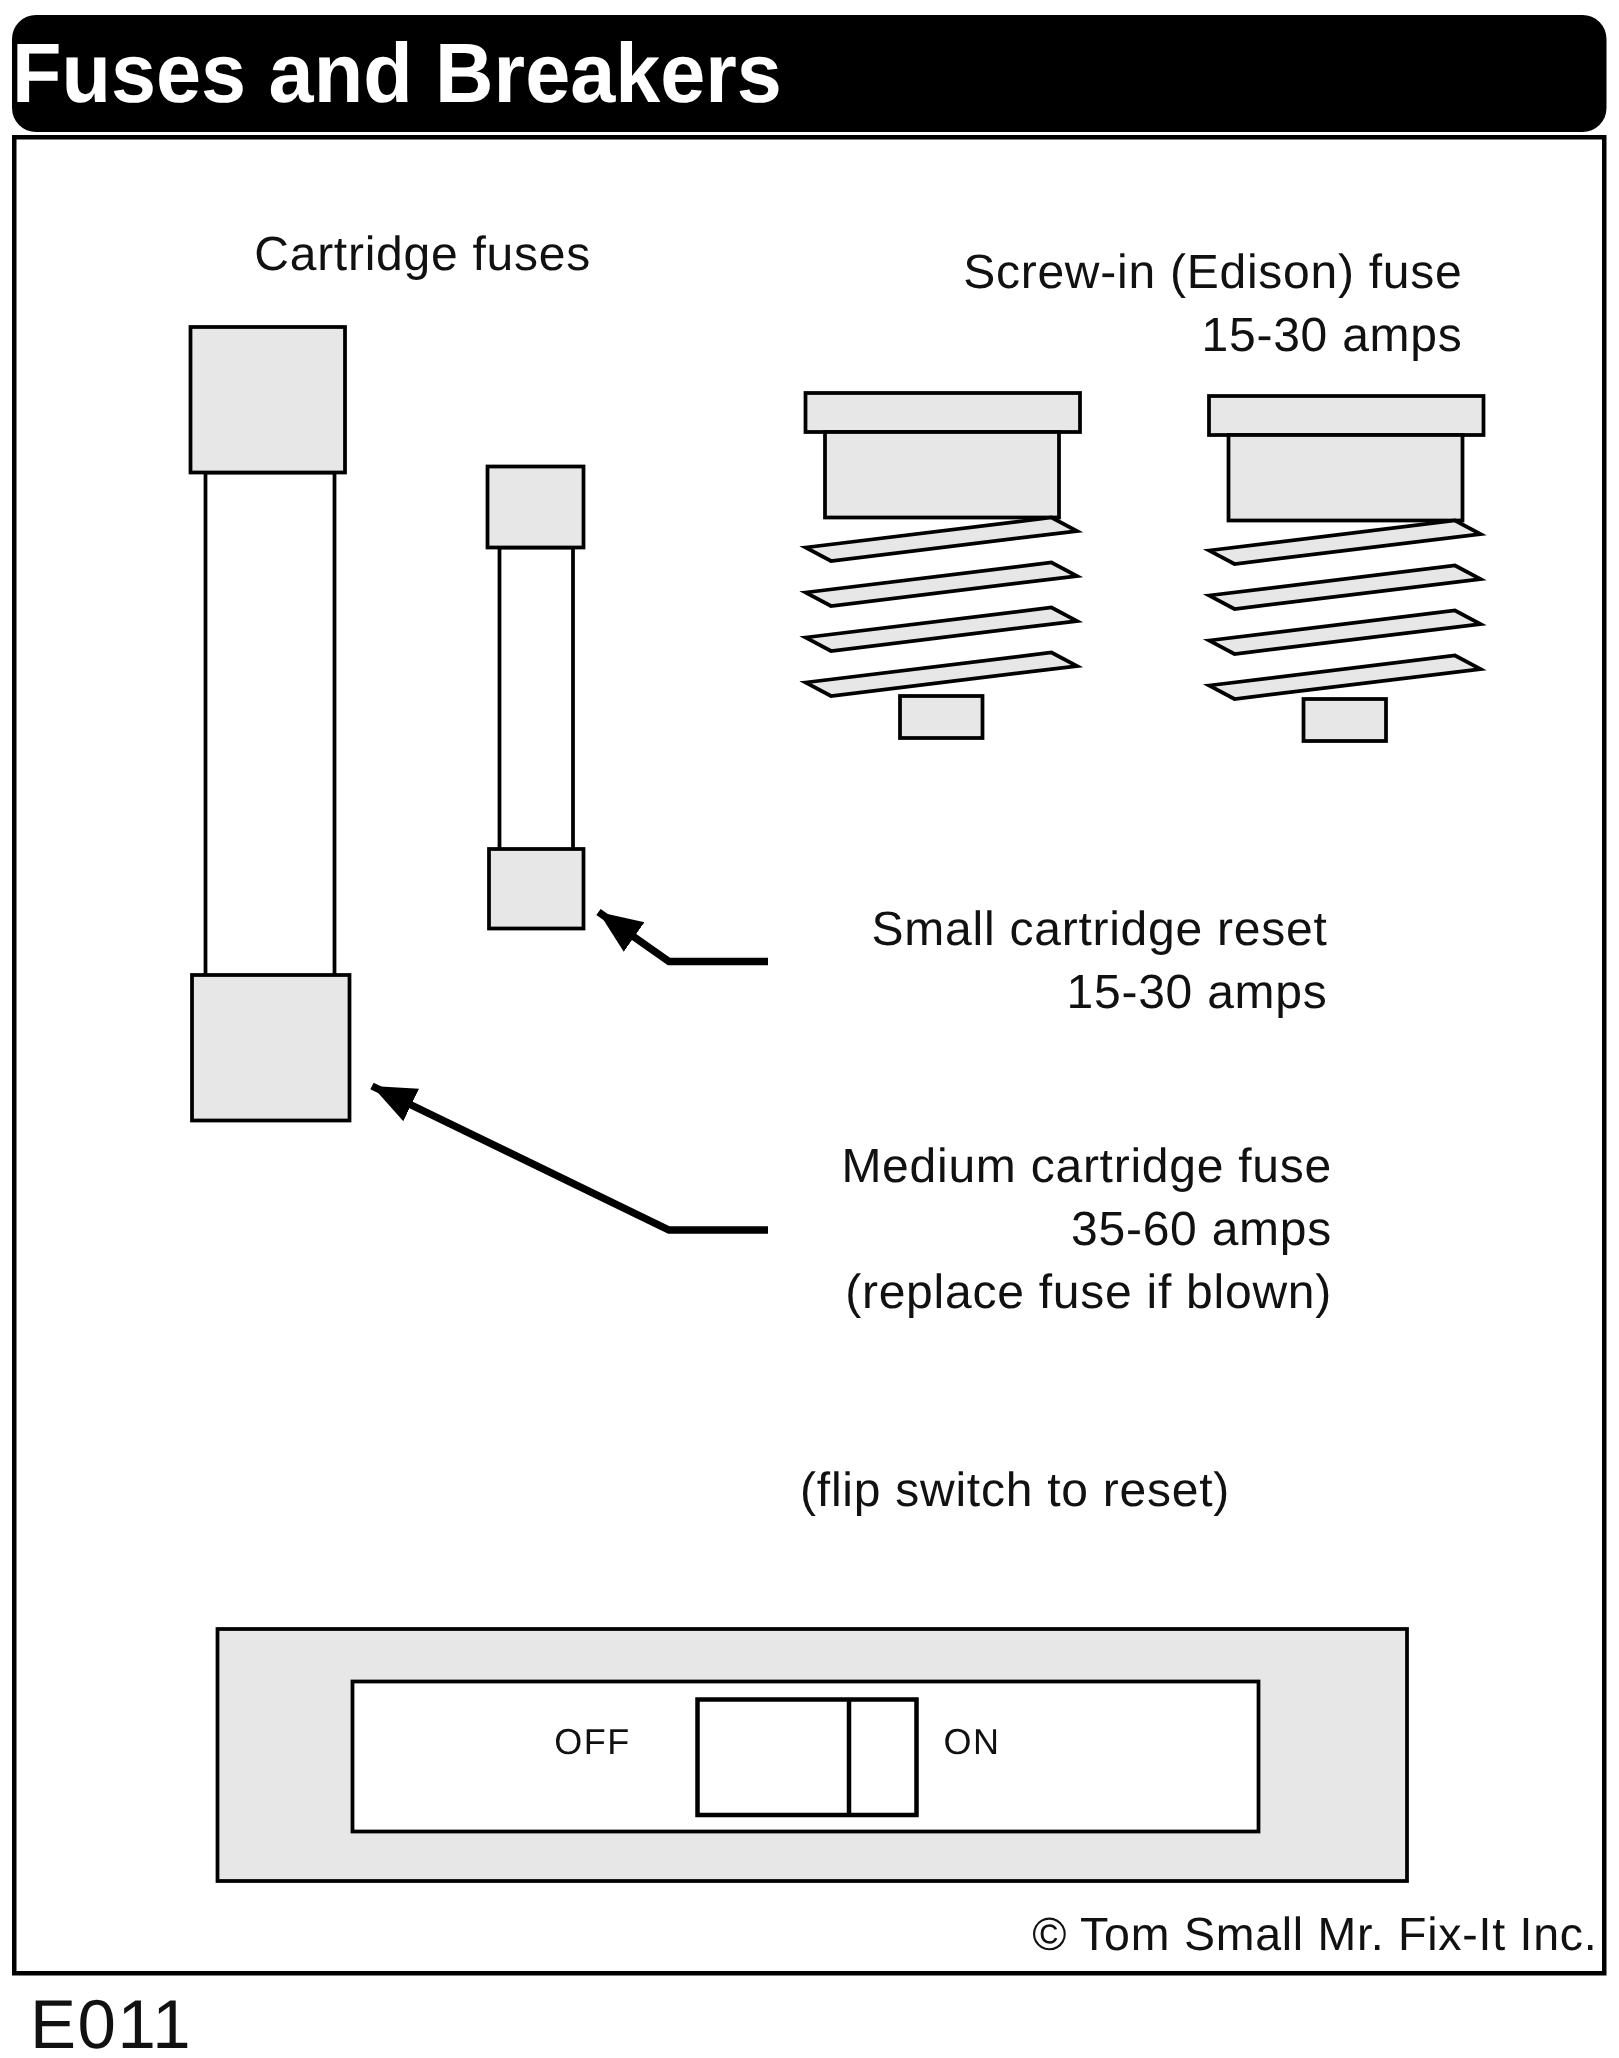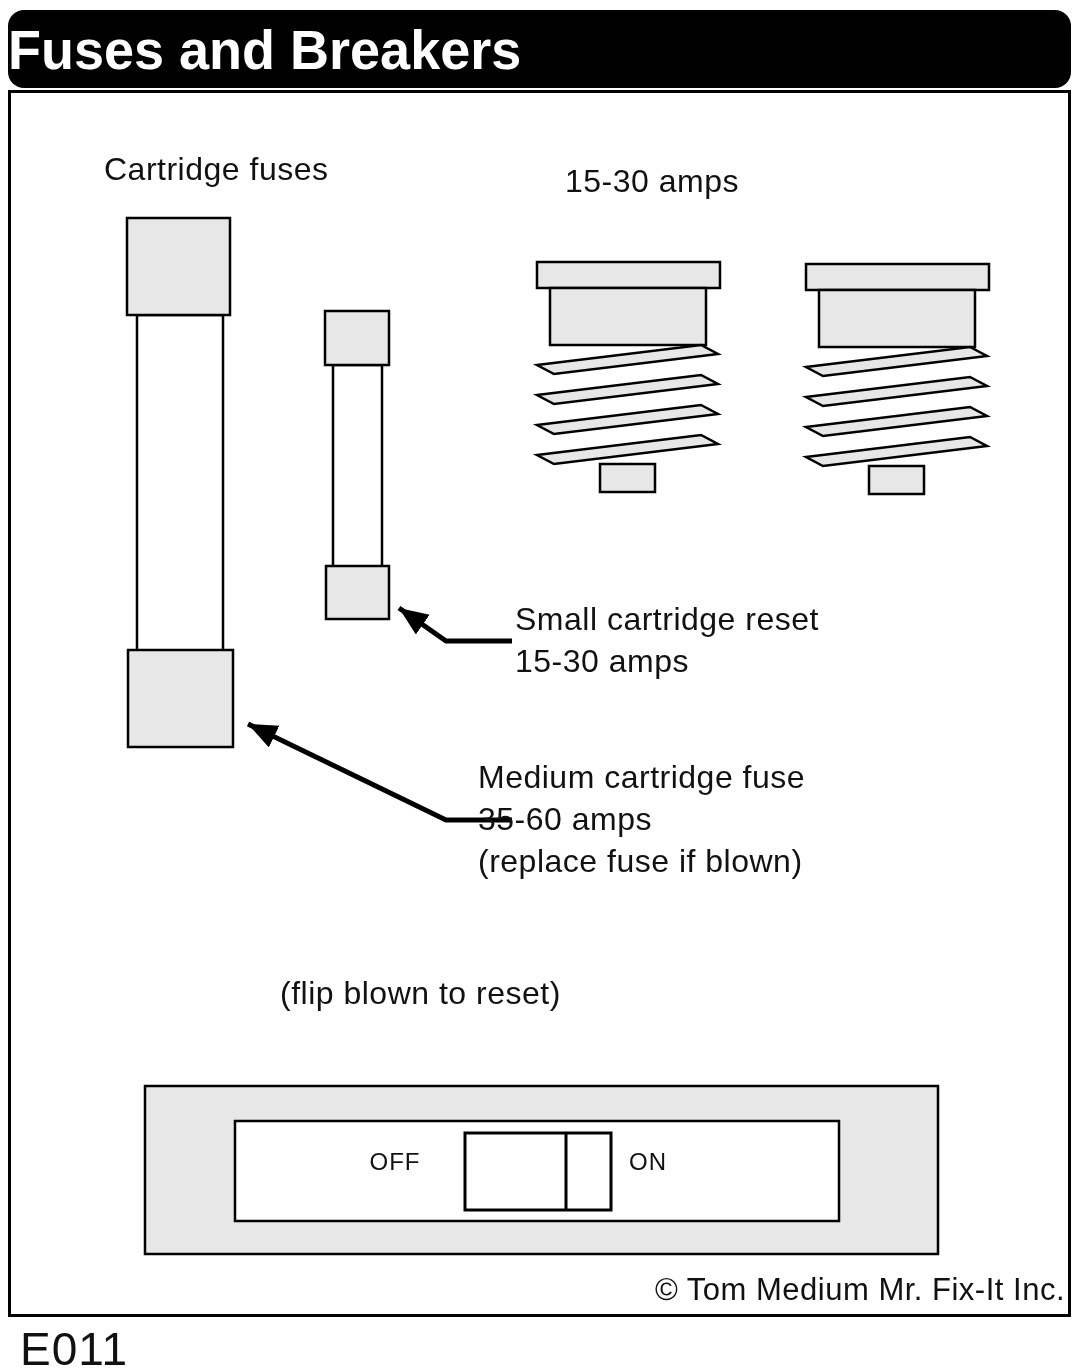--- a/index.html
+++ b/index.html
@@ -39,21 +39,21 @@
     fill:var(--fill-gray);
     stroke:var(--stroke-color);
     stroke-width:2.5;
   }
   .shape rect.white{fill:#ffffff;}
   .shape line{stroke:var(--stroke-color);stroke-width:2.5;}
   .arrow{fill:none;stroke:var(--stroke-color);stroke-width:5;}
   .label{
     position:absolute;
     font-size:32px;color:#111111;
-    text-align:left;line-height:42px;
+    text-align:right;line-height:42px;
     letter-spacing:0.5px;
   }
   .switch-label{
     position:absolute;font-size:24px;color:#111111;text-align:center;
     letter-spacing:1px;
   }
   .copyright{
     position:absolute;right:14px;top:1272px;
     font-size:31px;color:#111111;letter-spacing:0.5px;
   }
@@ -115,37 +115,38 @@
       <rect x="145" y="1086" width="793" height="168"></rect>
       <rect x="235" y="1121" width="604" height="100" class="white"></rect>
       <rect x="465" y="1133" width="146" height="77" class="white" style="stroke-width:3"></rect>
       <line x1="566" y1="1133" x2="566" y2="1210" style="stroke-width:3"></line>
     </g>
   </svg>
 
   <div class="label" style="left:104px;top:148px;width:290px;">Cartridge fuses</div>
 
   <div class="label" style="left:565px;top:160px;width:410px;">
+    <div>Screw-in (Edison) fuse</div>
     <div>15-30 amps</div>
   </div>
 
   <div class="label" style="left:515px;top:598px;width:370px;">
     <div>Small cartridge reset</div>
     <div>15-30 amps</div>
   </div>
 
   <div class="label" style="left:478px;top:756px;width:410px;">
     <div>Medium cartridge fuse</div>
     <div>35-60 amps</div>
     <div>(replace fuse if blown)</div>
   </div>
 
   <div class="label" style="left:280px;top:972px;width:540px;">
-    <div>(flip blown to reset)</div>
+    <div>(flip switch to reset)</div>
   </div>
 
   <div class="switch-label" style="left:345px;top:1148px;width:100px;">OFF</div>
   <div class="switch-label" style="left:608px;top:1148px;width:80px;">ON</div>
 
-  <div class="copyright">© Tom Medium Mr. Fix-It Inc.</div>
+  <div class="copyright">© Tom Small Mr. Fix-It Inc.</div>
   <div class="diagram-id">E011</div>
 
 </div>
 
 </body></html>

